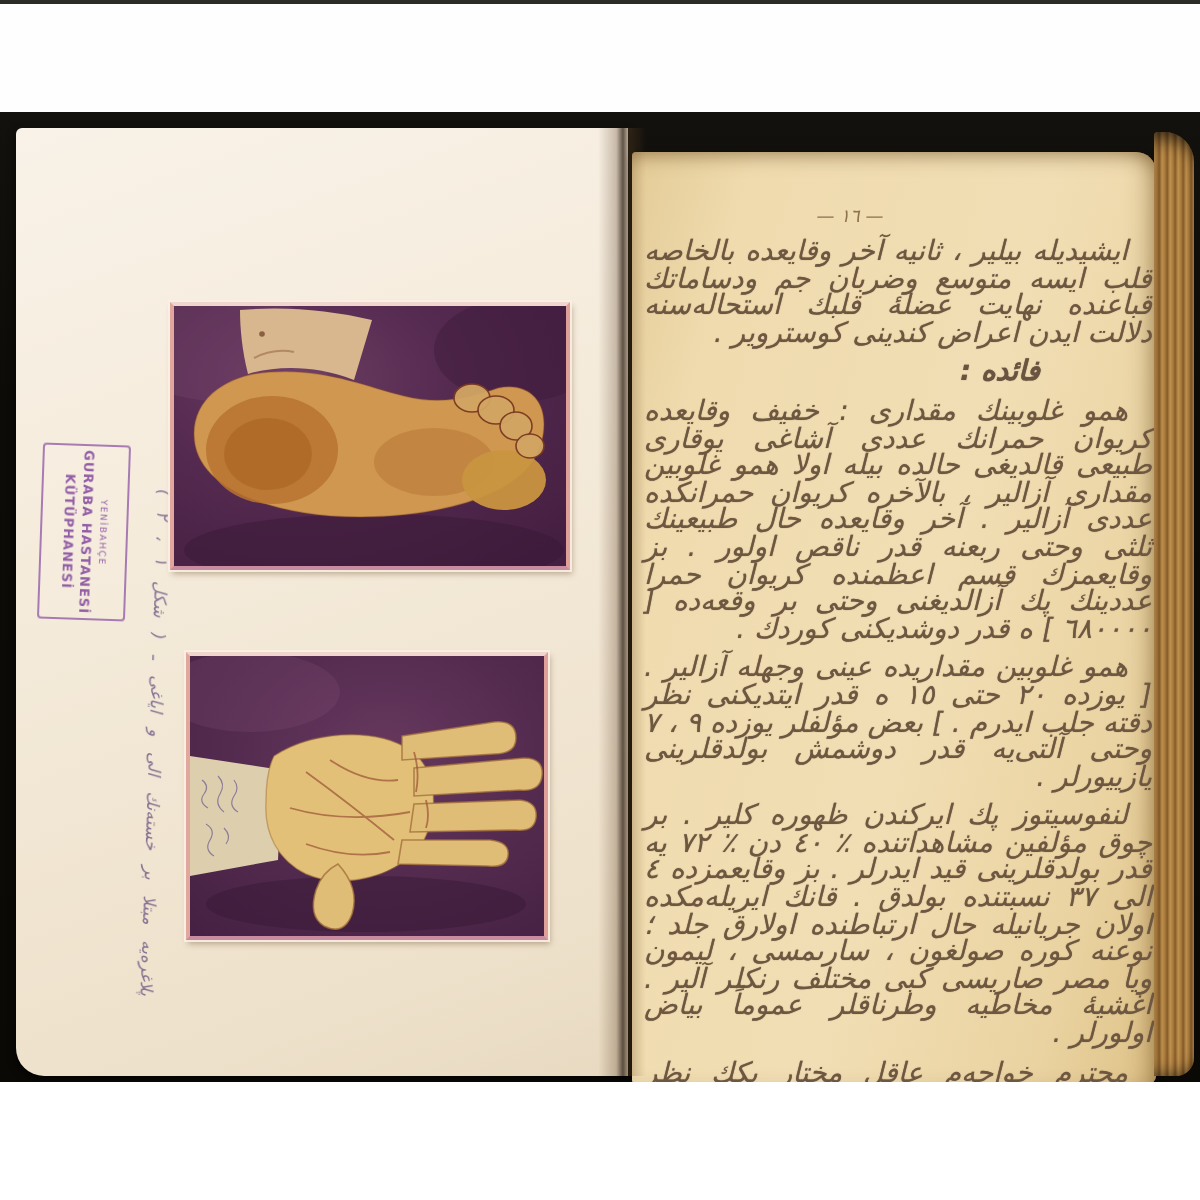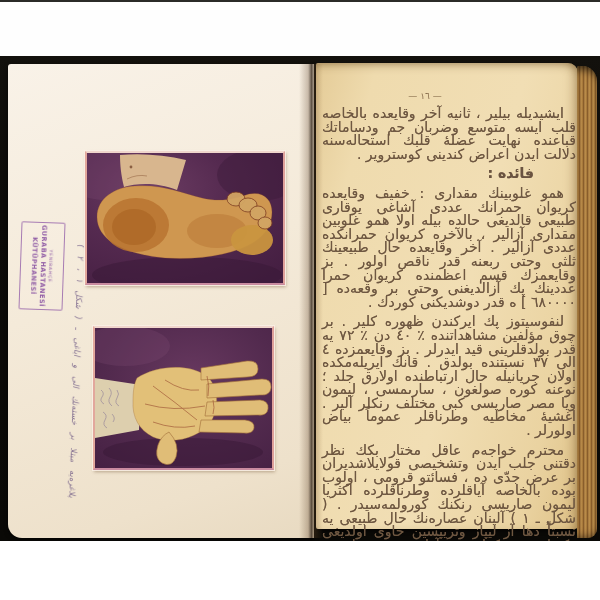--- a/index.html
+++ b/index.html
@@ -8,25 +8,25 @@
   .top-line{position:absolute;left:0;top:0;width:600px;height:2px;background:#2b2b28;}
   .top-margin{position:absolute;left:0;top:2px;width:600px;height:54px;background:#fefefe;}
   .backdrop{position:absolute;left:0;top:56px;width:600px;height:485px;
     background:linear-gradient(180deg,#13110d 0%,#0d0b08 30%,#0a0906 100%);}
   .bottom-margin{position:absolute;left:0;top:541px;width:600px;height:59px;background:#ffffff;}
 
   
   .left-page{position:absolute;left:8px;top:64px;width:306px;height:474px;
     background:linear-gradient(160deg,#f9f2e8 0%,#f4ead9 45%,#eee1cb 85%,#e8dac1 100%);
     border-radius:3px 0 0 14px;box-shadow:0 2px 4px rgba(0,0,0,.65);}
-  .right-page{position:absolute;left:316px;top:63px;width:262px;height:466px;
+  .right-page{position:absolute;left:316px;top:76px;width:262px;height:466px;
     background:linear-gradient(105deg,#e3c globe 0) ;
     background:linear-gradient(105deg,#e4cb97 0%,#efdbae 16%,#f1deb4 55%,#ead3a1 84%,#dec187 100%);
     border-radius:2px 10px 4px 2px;
-    box-shadow:inset -9px 0 12px -7px rgba(100,65,20,.55), inset 0 8px 10px -7px rgba(90,60,20,.5), 0 2px 4px rgba(0,0,0,.6);}
+    box-shadow:inset -9px 0 12px -7px rgba(100,65,20,.55), inset 0 8px 10px -7px rgba(90,60,20,.5), 0 2px 4px rgba(0,0,0,.6);font-style:italic;}
   .gutter-shadow{position:absolute;left:299px;top:64px;width:24px;height:474px;
     background:linear-gradient(90deg,rgba(90,60,30,0) 0%,rgba(80,50,25,.28) 38%,rgba(38,24,12,.72) 52%,rgba(120,85,45,.28) 66%,rgba(238,217,172,0) 100%);}
   .page-edge-stack{position:absolute;left:577px;top:66px;width:20px;height:472px;
     border-radius:2px 15px 9px 0;
     background:repeating-linear-gradient(90deg,#c29450 0px,#a87a3c 1.5px,#855a29 2.6px,#bd8f4e 4px);
     box-shadow:inset 0 8px 9px -5px rgba(0,0,0,.7), inset 0 -6px 8px -5px rgba(0,0,0,.55);}
   .page-corner-shadow{position:absolute;left:-6px;top:525px;width:58px;height:16px;background:#0d0b08;
     transform:rotate(-5deg);transform-origin:left center;}
 
   
@@ -52,21 +52,21 @@
     font-style:italic;font-size:8.5px;color:rgba(104,82,128,.78);word-spacing:5px;letter-spacing:.3px;
     filter:blur(.2px);}
 
   
   .page-number{position:absolute;left:-18px;top:28px;width:254px;text-align:center;
     font-size:9px;letter-spacing:1px;color:#8d7250;}
   .text-block{position:absolute;left:6px;top:44px;width:254px;direction:rtl;
     font-size:14px;line-height:13.6px;color:#6e5741;
     text-shadow:0 0 .5px rgba(110,87,65,.75);}
   .text-block p{margin:0 0 6px 0;text-align:justify;text-indent:12px;}
-  .section-heading{margin:4px 0 6px 0;padding-right:42px;font-weight:bold;color:#6a5340;}
+  .section-heading{margin:4px 0 6px 0;padding-right:56px;font-weight:bold;color:#6a5340;}
 </style>
 </head>
 <body>
 
 <div class="photo">
   <div class="backdrop"></div>
   <div class="top-line"></div>
   <div class="top-margin"></div>
 
   <div class="left-page">
@@ -162,20 +162,21 @@
 
     <div class="page-corner-shadow"></div>
   </div>
 
   <div class="right-page">
     <div class="page-number">— ١٦ —</div>
     <div class="text-block">
       <p>ايشيديله بيلير ، ثانيه آخر وقايعده بالخاصه قلب ايسه متوسع وضربان جم ودساماتك قباعنده نهايت عضلهٔ قلبك استحاله‌سنه دلالت ايدن اعراض كندينى كوستروير .</p>
       <div class="section-heading">فائده :</div>
       <p>همو غلوبينك مقدارى : خفيف وقايعده كريوان حمرانك عددى آشاغى يوقارى طبيعى قالديغى حالده بيله اولا همو غلوبين مقدارى آزالير ، بالآخره كريوان حمرانكده عددى آزالير . آخر وقايعده حال طبيعينك ثلثى وحتى ربعنه قدر ناقص اولور . بز وقايعمزك قسم اعظمنده كريوان حمرا عددينك پك آزالديغنى وحتى بر وقعه‌ده [ ٦٨٠٠٠٠ ] ه قدر دوشديكنى كوردك .</p>
+      <p>همو غلوبين مقداريده عينى وجهله آزالير . [ يوزده ٢٠ حتى ١٥ ه قدر ايتديكنى نظر دقته جلب ايدرم . ] بعض مؤلفلر يوزده ٩ ، ٧ وحتى آلتى‌يه قدر دوشمش بولدقلرينى يازييورلر .</p>
       <p>لنفوسيتوز پك ايركندن ظهوره كلير . بر چوق مؤلفين مشاهداتنده ٪ ٤٠ دن ٪ ٧٢ يه قدر بولدقلرينى قيد ايدرلر . بز وقايعمزده ٤ الى ٣٧ نسبتنده بولدق . قانك ايريله‌مكده اولان جريانيله حال ارتباطنده اولارق جلد ؛ نوعنه كوره صولغون ، سارىمسى ، ليمون ويا مصر صاريسى كبى مختلف رنكلر آلير . اغشيهٔ مخاطيه وطرناقلر عموماً بياض اولورلر .</p>
       <p>محترم خواجه‌م عاقل مختار بكك نظر دقتنى جلب ايدن وتشخيصى قولايلاشديران بر عرض جدّى ده ، فسائتو قرومى ، اولوب بوده بالخاصه آياقلرده وطرناقلرده اكثريا ليمون صاريسى رنكنك كورولمه‌سيدر . ( شكل ـ ١ ) آلينان عصاره‌نك حال طبيعى يه نسبتاً دها آز ليپاز وتريپسين حاوى اولديغى وكبدك عدم كفايه‌سى آراسنده بر مناسبت بولويورلر . [ بزده وقايعمزده اولچديكمز وظائف كبديه‌يى نسبتاً متناقص بولويورز . ]</p>
     </div>
   </div>
 
   <div class="gutter-shadow"></div>
   <div class="page-edge-stack"></div>
   <div class="bottom-margin"></div>
 </div>
 

